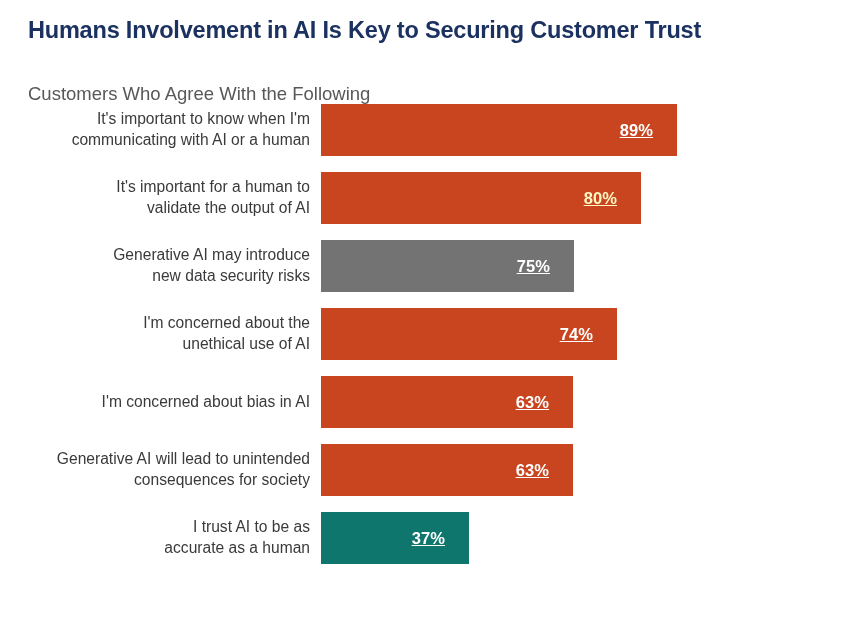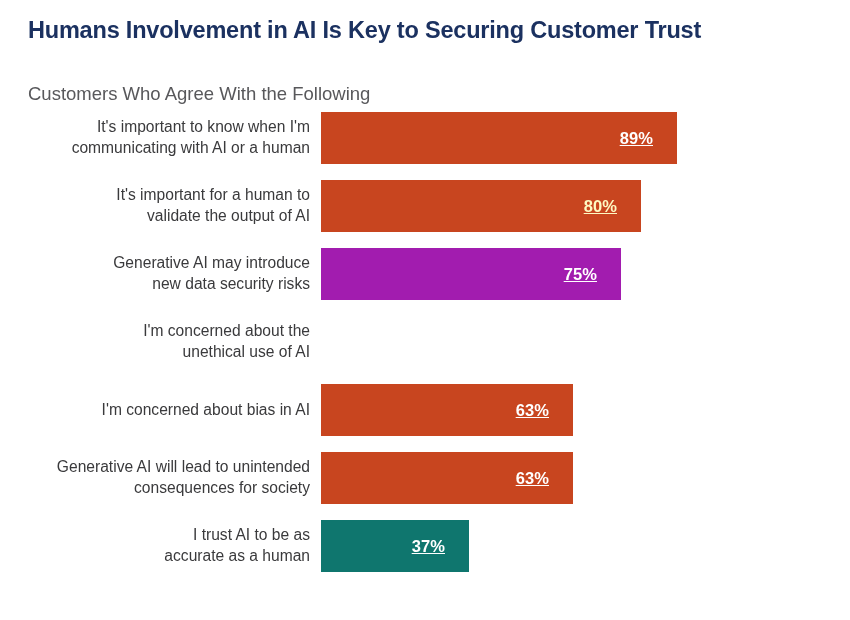--- a/index.html
+++ b/index.html
@@ -46,21 +46,21 @@
     font-weight: normal;
     color: #58585B;
     line-height: 1.2;
     white-space: nowrap;
   }
 
   
   #plot-area {
     position: absolute;
     left: 0px;
-    top: 112px;
+    top: 104px;
     width: 850px;
     height: 470px;
   }
 
   .bar-row {
     position: relative;
     height: 52px;
     margin-bottom: 16px;
   }
   .bar-row:last-child { margin-bottom: 9px; }
@@ -131,28 +131,33 @@
         <div class="bar-track">
           <div class="bar" style="width: 320px; background: rgb(200, 69, 31);">
             <span class="bar-value" style="color: #fef9c3;">80%</span>
           </div>
         </div>
       </div>
       <div class="bar-row">
         <div class="cat-label">Generative AI may introduce
 new data security risks</div>
         <div class="bar-track">
-          <div class="bar" style="width: 300px; background: #a21caf; text-align: right;">
+          <div class="bar" style="width: 253px; background: #737373; text-align: right;">
             <span class="bar-value" style="color: rgb(255, 255, 255);">75%</span>
           </div>
         </div>
       </div>
       <div class="bar-row">
         <div class="cat-label">I'm concerned about the
 unethical use of AI</div>
+        <div class="bar-track">
+          <div class="bar" style="width: 296px; background: rgb(200, 69, 31);">
+            <span class="bar-value" style="color: rgb(255, 255, 255);">74%</span>
+          </div>
+        </div>
       </div>
       <div class="bar-row">
         <div class="cat-label">I'm concerned about bias in AI</div>
         <div class="bar-track">
           <div class="bar" style="width: 252px; background: rgb(200, 69, 31);">
             <span class="bar-value" style="color: rgb(255, 255, 255);">63%</span>
           </div>
         </div>
       </div>
       <div class="bar-row">

